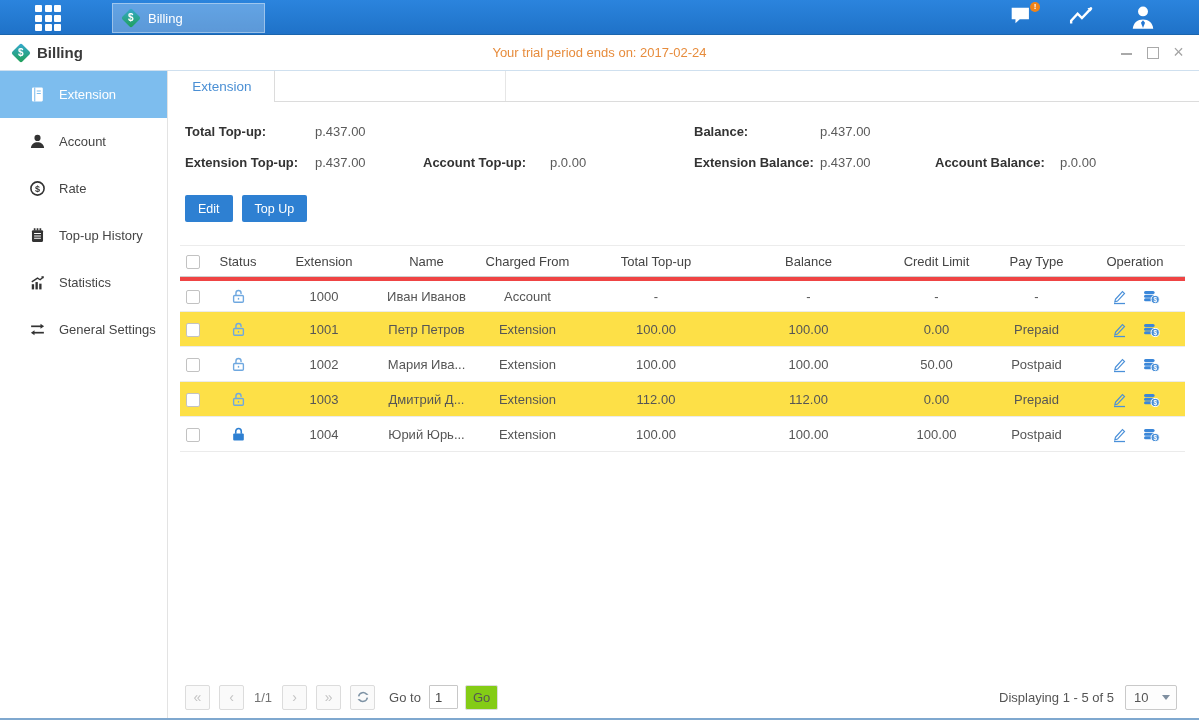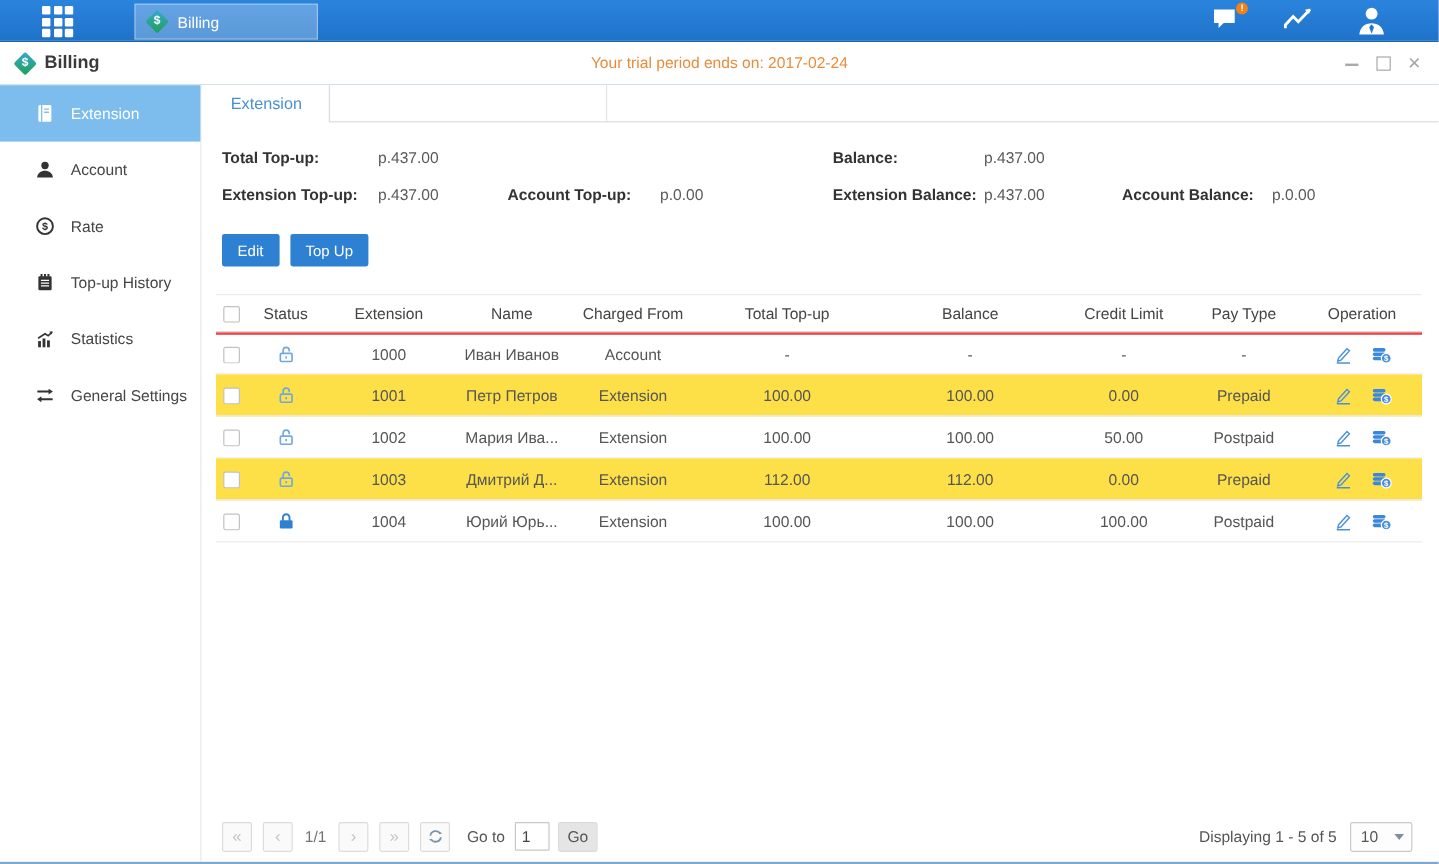--- a/index.html
+++ b/index.html
@@ -61,21 +61,21 @@
   .sl { font-weight:bold; color:#333; }
   .sv { color:#5a5a5a; }
 
   .actions { margin:21px 0 0 17px; display:flex; gap:9px; }
   .btn-blue { height:27px; padding:0 13px; background:#2e80d2; color:#fff; font-size:12.5px;
               border:none; border-radius:2px; font-family:inherit; cursor:pointer; }
 
   
   .etable { margin:23px 0 0 12px; width:1005px; font-size:13px; }
   .thead { display:flex; align-items:center; height:32px; color:#444; border-top:1px solid #ececec; border-bottom:1px solid #cfcfcf; }
-  .tbody .trow:first-child { border-top:2px solid #ef4444; }
+  .tbody .trow:first-child { border-top:4px solid #ef4444; }
   .trow { display:flex; align-items:center; height:35px; color:#555; border-bottom:1px solid #ebebeb; }
   .trow.alt { background:#fde047; }
   .cell { text-align:center; overflow:hidden; white-space:nowrap; }
   .c0 { width:26px; } .c1 { width:64px; } .c2 { width:108px; } .c3 { width:97px; }
   .c4 { width:105px; } .c5 { width:152px; } .c6 { width:153px; } .c7 { width:103px; }
   .c8 { width:97px; } .c9 { width:100px; }
   .cb { display:inline-block; width:14px; height:14px; border:1px solid #c2c2c2; border-radius:2px;
         background:#fff; vertical-align:middle; cursor:pointer; }
   .lock-svg { width:17px; height:17px; vertical-align:middle; }
   .c9 { display:flex; align-items:center; justify-content:center; gap:15px; }
@@ -86,21 +86,21 @@
   .pager { position:absolute; left:17px; right:22px; bottom:8px; height:26px;
            display:flex; align-items:center; font-size:13px; color:#555; }
   .pgbtn { width:25px; height:25px; border:1px solid #dcdcdc; background:#fafafa; border-radius:2px;
            display:flex; align-items:center; justify-content:center; margin-right:9px;
            color:#c4c4c4; font-size:14px; cursor:pointer; }
   .pgbtn svg { width:14px; height:14px; }
   .page-ind { margin:0 10px 0 1px; color:#737373; }
   .goto-label { margin:0 8px 0 5px; }
   .goto-input { width:29px; height:24px; border:1px solid #c8c8c8; border-radius:1px;
                 font-family:inherit; font-size:13px; color:#444; padding-left:5px; }
-  .go-btn { margin-left:7px; height:25px; padding:0 7px; border:1px solid #dcdcdc; background:#e5e5e5;
+  .go-btn { margin-left:7px; height:25px; padding:0 7px; border:1px solid #dcdcdc; background:#84cc16;
             border-radius:2px; font-family:inherit; font-size:13px; color:#555; cursor:pointer; }
   .pager-right { margin-left:auto; display:flex; align-items:center; gap:11px;justify-content:center; }
   .size-select { width:52px; height:25px; border:1px solid #c9c9c9; border-radius:2px; background:#fdfdfd;
                  display:flex; align-items:center; padding:0 6px 0 8px; cursor:pointer; }
   .size-select .caret { margin-left:auto; width:0; height:0; border-left:4px solid transparent;
                         border-right:4px solid transparent; border-top:5px solid #7f8fa0; }
 
   .badge { position:absolute; top:-2px; right:-3px; width:10px; height:10px; border-radius:50%;
            background:#ef8318; color:#fff; font-size:8px; font-weight:bold; text-align:center; line-height:10px; }
 </style>

